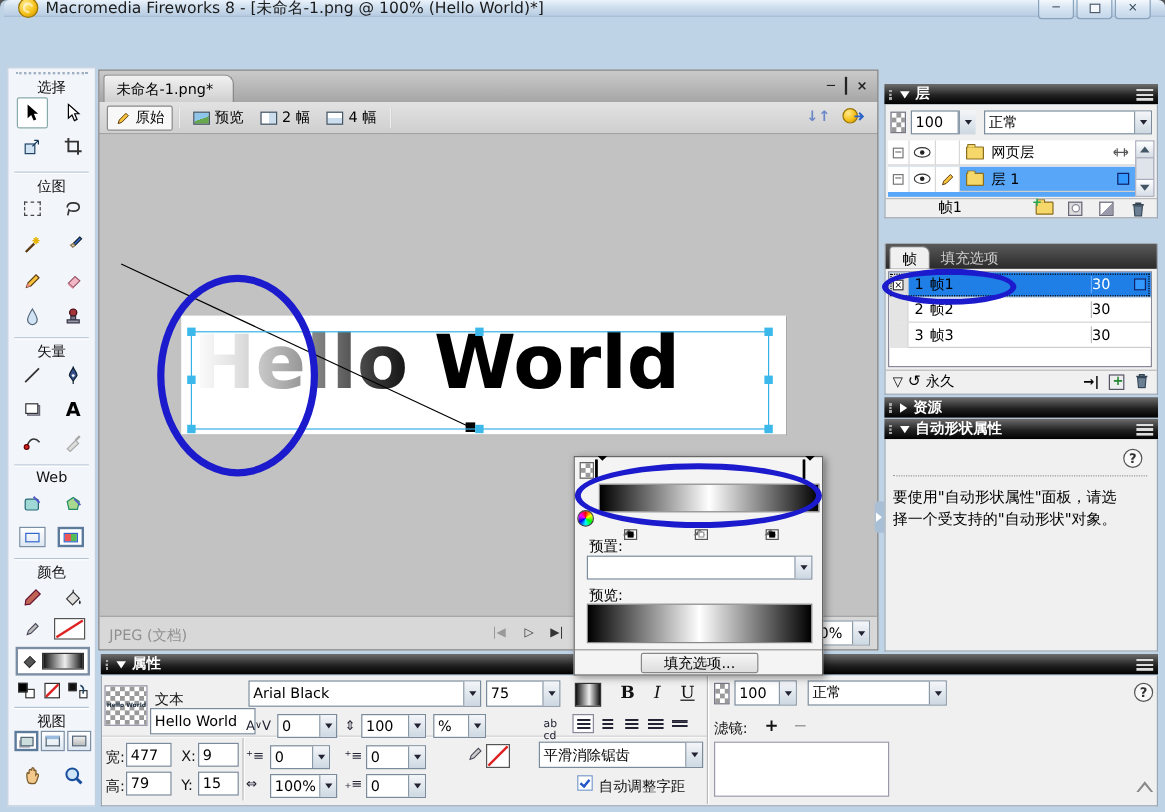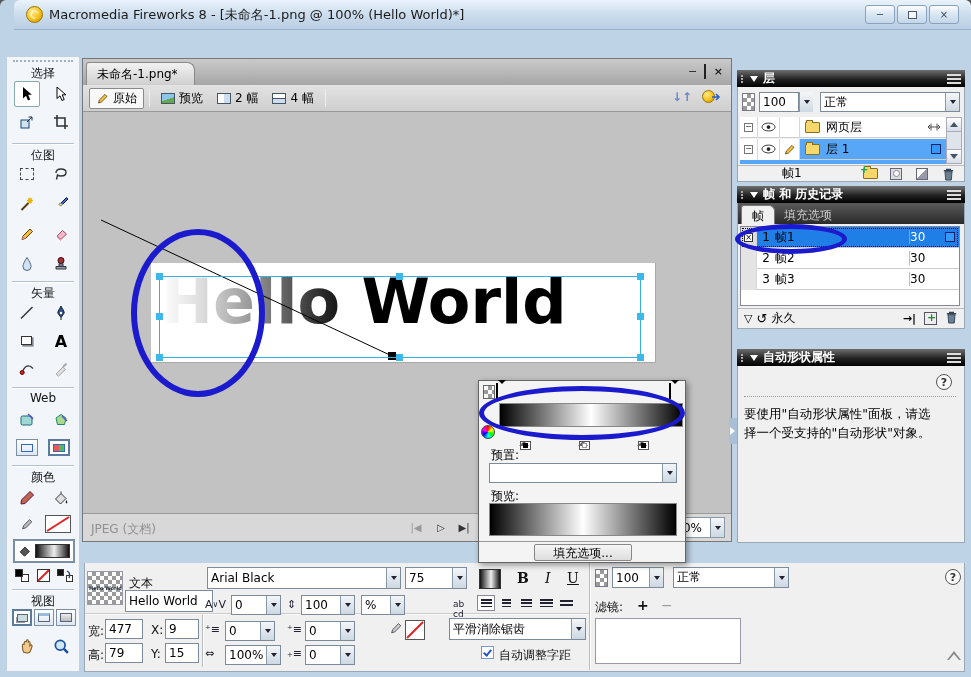--- a/index.html
+++ b/index.html
@@ -1,20 +1,20 @@
 <!DOCTYPE html>
 <html><head>
 <meta charset="utf-8">
 <style>
 *{box-sizing:border-box;margin:0;padding:0}
 body{margin:0;background:#555;font-family:"DejaVu Sans","Liberation Sans",sans-serif}
 .app{position:relative;width:971px;height:677px;background:#bfd3e7;font-size:12px;color:#000;overflow:hidden;border-radius:6px 6px 0 0}
 .abs{position:absolute}
 
-.titlebar{position:absolute;left:14px;top:0;right:0;height:30px;background:linear-gradient(#eaf3fc,#cfdfee 45%,#b9cde3);border-bottom:1px solid #9cb1c8;border-radius:6px 6px 0 0;display:flex;align-items:center;padding:0 12px;gap:6px}
+.titlebar{position:absolute;left:3px;top:0;right:0;height:14px;background:linear-gradient(#eaf3fc,#cfdfee 45%,#b9cde3);border-bottom:1px solid #9cb1c8;border-radius:6px 6px 0 0;display:flex;align-items:center;padding:0 12px;gap:6px}
 .fwlogo{width:17px;height:17px;border-radius:50%;background:radial-gradient(circle at 35% 30%,#ffe98a,#f6c21a 55%,#c78b00);border:1px solid #9a7400;position:relative}
 .fwlogo i{position:absolute;left:3px;top:3px;width:9px;height:9px;border:2px solid #fff8;border-right-color:transparent;border-radius:50%;transform:rotate(30deg)}
 .title-text{font-size:13px;color:#1b1b1b;white-space:nowrap}
 .winbtns{margin-left:auto;display:flex;gap:2px}
 .wbtn{width:30px;height:19px;border:1px solid #8aa3bd;border-radius:3px;background:linear-gradient(#fdfeff,#dbe8f4 45%,#c3d6e8);display:flex;align-items:center;justify-content:center;font-size:10px;color:#37485c}
 .gr{width:9px;height:8px;border:1px solid #4a5a6c;background:#f4f8fc}
 .menubar{position:absolute;left:2px;top:30px;right:2px;height:23px;background:linear-gradient(#fcfdfe,#eef4fa);border-bottom:1px solid #ccd7e4;display:flex;align-items:center;padding:0 6px}
 .mitem{padding:3px 10px;font-size:12.5px}
 
 .toolbox{position:absolute;left:6px;top:56px;width:74px;bottom:5px;background:#f2f6fb;border:1px solid #c4d0de}
@@ -474,26 +474,20 @@
         <span class="bbar-ic">
             <svg width="13" height="14" viewBox="0 0 14 15">
               <path d="M2 4 h10 M5 4 V2.5 h4 V4" stroke="#345" fill="none" stroke-width="1.4"></path>
               <path d="M3.2 5 l0.8 9 h6 l0.8 -9 Z" fill="#6b7f92" stroke="#345"></path>
             </svg>
           </span>
       </span>
     </div>
   </div>
 
-  <div class="phdr" style="top:186px">
-    <span class="grip2"></span>
-    <span class="tri-d"></span>
-    <span>帧 和 历史记录</span>
-    <span class="opt-ic"></span>
-  </div>
   <div class="pbody" style="top:203px;height:126px">
     <div class="abs" style="left:0;top:0;width:100%;height:21px;background:linear-gradient(#5a5a5a,#2a2a2a)">
       <span class="abs" style="left:3px;top:2px;width:34px;height:19px;background:#f0f0f0;border:1px solid #777;border-bottom:none;border-radius:3px 6px 0 0;text-align:center;padding-top:2px">帧</span>
       <span class="abs" style="left:46px;top:4px;color:#ccc">填充选项</span>
     </div>
     <div class="abs" style="left:2px;top:23px;width:220px;height:80px;background:#fff;border:1px solid #889">
       <div class="frow" style="left:0;top:0;width:218px;background:#1f7fe6;outline:1px dotted #000;outline-offset:-2px">
         <span class="lcell" style="width:16px;background:#ddd">
             <span style="width:9px;height:9px;background:#fff;border:1px solid #333;font-size:8px;line-height:8px;text-align:center">×</span>
           </span>
@@ -527,38 +521,49 @@
             <b style="position:absolute;left:2px;top:-2px;font-size:11px;color:#283">+</b>
           </span>
         <span><svg width="13" height="14" viewBox="0 0 14 15">
               <path d="M2 4 h10 M5 4 V2.5 h4 V4" stroke="#345" fill="none" stroke-width="1.4"></path>
               <path d="M3.2 5 l0.8 9 h6 l0.8 -9 Z" fill="#6b7f92" stroke="#345"></path>
             </svg></span>
       </span>
     </div>
   </div>
 
+  <div class="phdr" style="top:331px">
+    <span class="grip2"></span>
+    <span class="tri-r"></span>
+    <span>资源</span>
+  </div>
 
   <div class="phdr" style="top:349px">
     <span class="grip2"></span>
     <span class="tri-d"></span>
     <span>自动形状属性</span>
     <span class="opt-ic"></span>
   </div>
   <div class="pbody" style="top:366px;height:177px">
     <span class="qcircle" style="position:absolute;right:12px;top:8px">?</span>
     <div class="abs" style="left:6px;top:30px;width:212px;border-top:1px dotted #999"></div>
     <div class="abs" style="left:6px;top:38px;width:216px;line-height:19px;font-size:12.5px">
       <div>要使用"自动形状属性"面板，请选</div>
       <div>择一个受支持的"自动形状"对象。</div>
     </div>
   </div>
 
   <div class="bluellipse" style="left:735px;top:224px;width:112px;height:30px;border-width:5px;z-index:40"></div>
 
+  <div class="phdr" style="top:545px;left:84px;width:881px">
+    <span class="grip2"></span>
+    <span class="tri-d"></span>
+    <span>属性</span>
+    <span class="opt-ic"></span>
+  </div>
   <div class="props-body">
 
     <div class="abs checker" style="left:2px;top:8px;width:36px;height:34px;border:1px solid #99a">
         <span style="position:absolute;left:1px;top:13px;font-size:5px;font-weight:bold;color:#234">Hello World</span>
       </div>
     <span class="plabel" style="left:44px;top:12px">文本</span>
     <div class="fld" style="position:absolute;left:40px;top:27px;width:88px;height:22px">
         <span>Hello World</span>
       </div>
     <span class="plabel" style="left:3px;top:60px">宽:</span>

